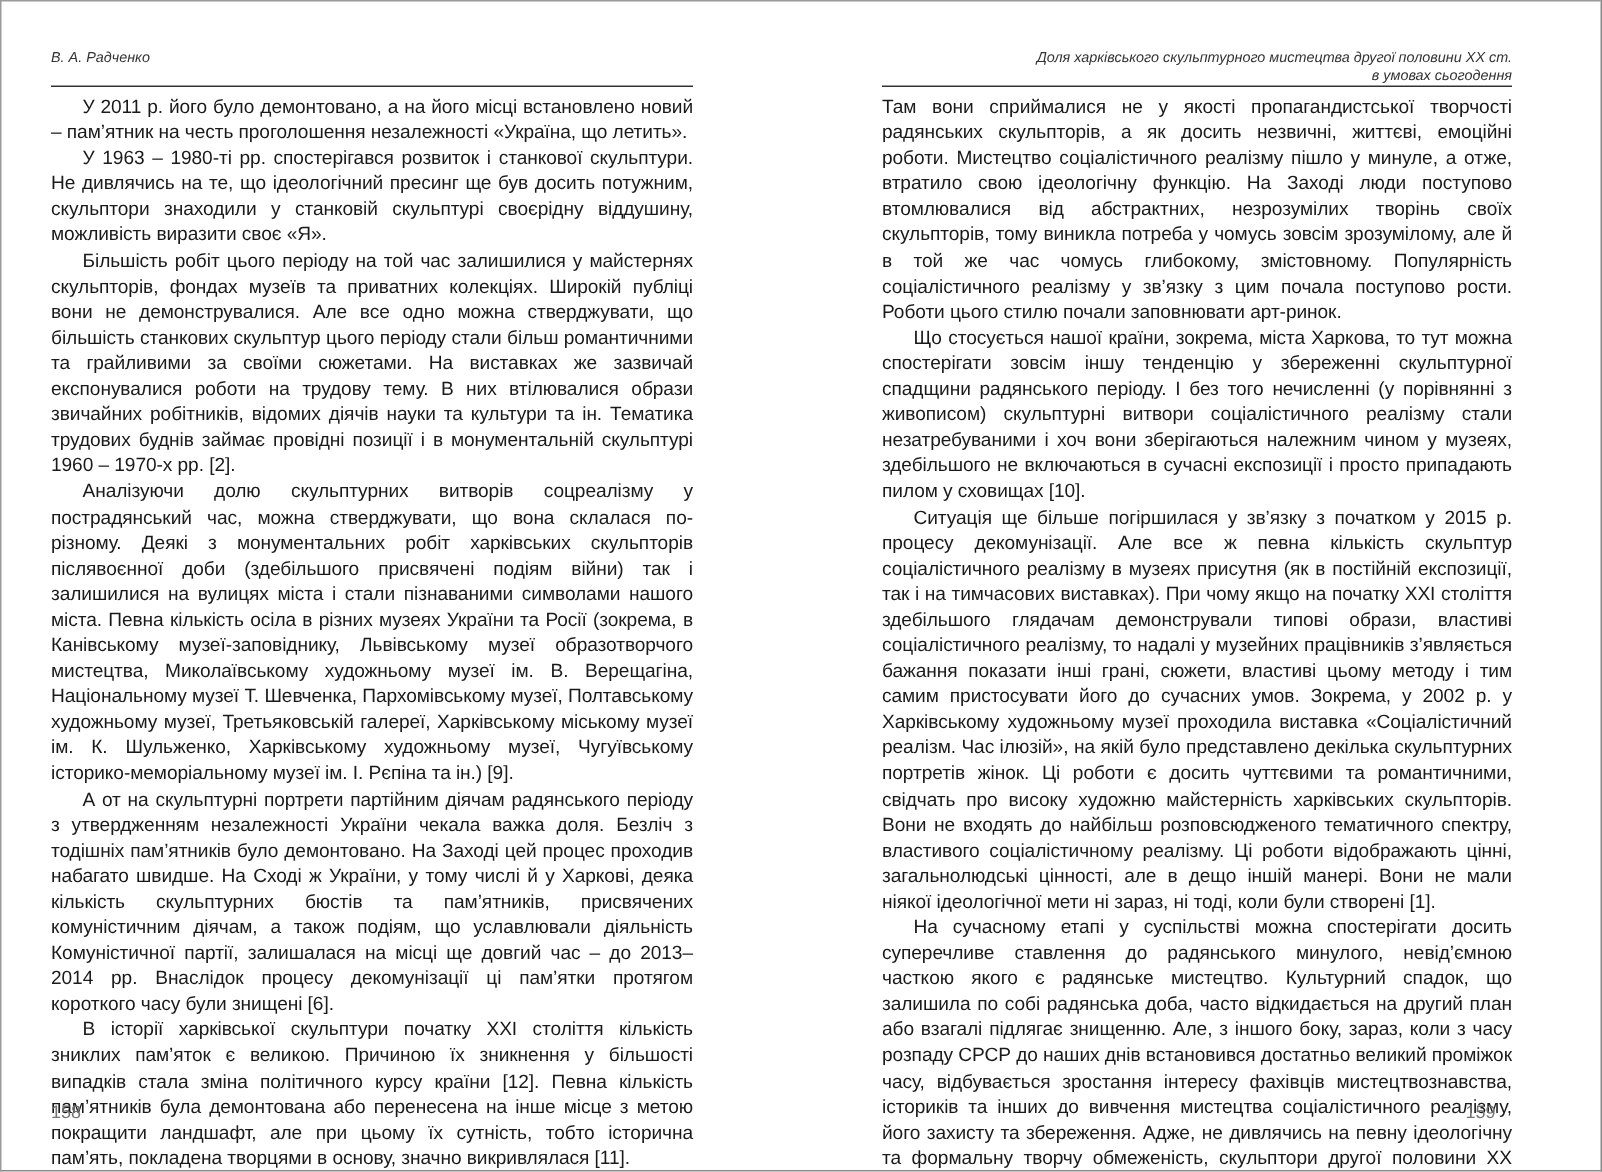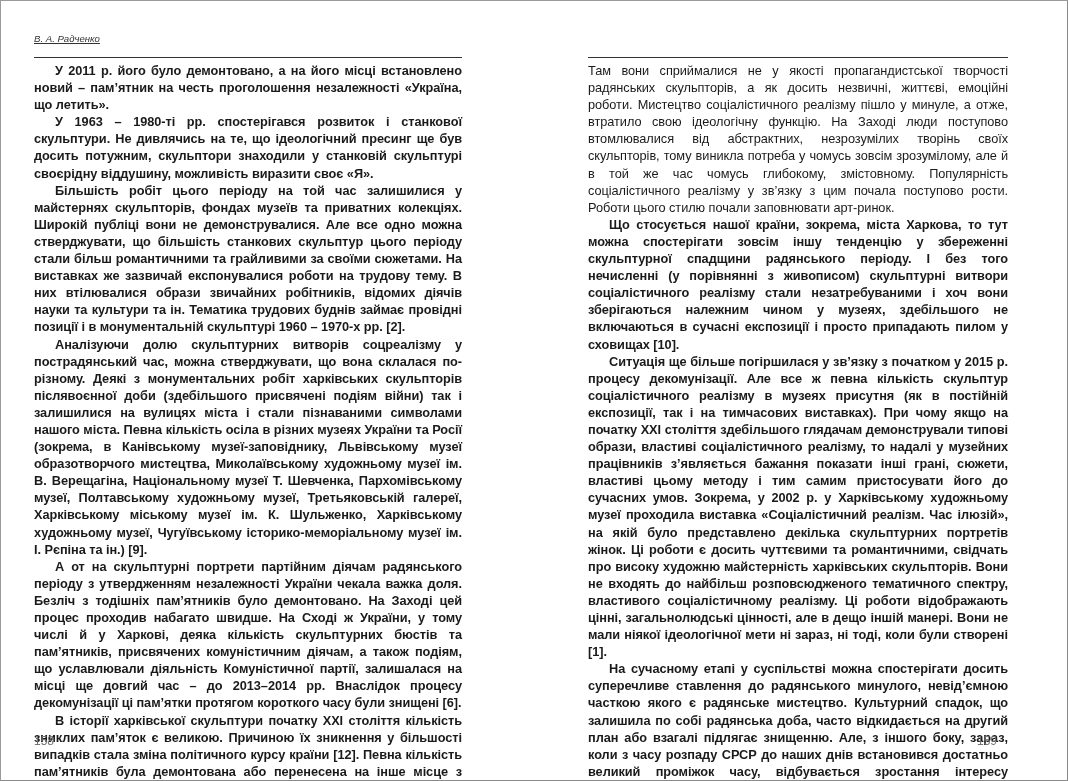--- a/index.html
+++ b/index.html
@@ -4,29 +4,29 @@
   <style>
     html, body { margin:0; padding:0; background:#ffffff; }
     body { width:1068px; height:781px; position:relative; overflow:hidden;
            font-family:"Liberation Sans", sans-serif; color:#1a1a1a; }
     .frame { position:absolute; left:0; top:0; width:1066px; height:779px;
              border:1px solid #9a9a9a; border-right:2px solid #8a8a8a; border-bottom:2px solid #8a8a8a; }
     .page { position:absolute; top:0; height:781px; }
     .page.left { left:34px; width:428px; }
     .page.right { left:588px; width:420px; }
     .run-head { position:absolute; top:33px; left:0; right:0; font-style:italic;
-                font-size:9.6px; line-height:11.6px; color:#333;text-decoration:underline; }
+                font-size:9.6px; line-height:11.6px; color:#333; }
     .page.right .run-head { top:33px; text-align:right; }
     .rule { position:absolute; left:0; right:0; height:0; border-top:1.3px solid #333; }
     .page.left .rule { top:57px; }
     .page.right .rule { top:57px; }
     .body { position:absolute; top:62px; left:0; right:0; font-size:12.75px; line-height:17.1px;
             text-align:justify; letter-spacing:-0.05px; }
     .body p { margin:0; text-indent:0; }
-    .body p.ind { text-indent:21px;font-weight:bold; }
+    .body p.ind { text-indent:21px; }
     .folio { position:absolute; top:734px; font-size:12px; color:#737373; }
     .page.left .folio { left:0; }
     .page.right .folio { right:11px; }
   </style>
 </head>
 <body>
 
 <div class="frame"></div>
 
 <div class="page left">
@@ -38,20 +38,24 @@
     <p class="ind">Більшість робіт цього періоду на той час залишилися у майстернях скульпторів, фондах музеїв та приватних колекціях. Широкій публіці вони не демонструвалися. Але все одно можна стверджувати, що більшість станкових скульптур цього періоду стали більш романтичними та грайливими за своїми сюжетами. На виставках же зазвичай експонувалися роботи на трудову тему. В них втілювалися образи звичайних робітників, відомих діячів науки та культури та ін. Тематика трудових буднів займає провідні позиції і в монументальній скульптурі 1960 – 1970-х рр. [2].</p>
     <p class="ind">Аналізуючи долю скульптурних витворів соцреалізму у пострадянський час, можна стверджувати, що вона склалася по-різному. Деякі з монументальних робіт харківських скульпторів післявоєнної доби (здебільшого присвячені подіям війни) так і залишилися на вулицях міста і стали пізнаваними символами нашого міста. Певна кількість осіла в різних музеях України та Росії (зокрема, в Канівському музеї-заповіднику, Львівському музеї образотворчого мистецтва, Миколаївському художньому музеї ім. В. Верещагіна, Національному музеї Т. Шевченка, Пархомівському музеї, Полтавському художньому музеї, Третьяковській галереї, Харківському міському музеї ім. К. Шульженко, Харківському художньому музеї, Чугуївському історико-меморіальному музеї ім. І. Рєпіна та ін.) [9].</p>
     <p class="ind">А от на скульптурні портрети партійним діячам радянського періоду з утвердженням незалежності України чекала важка доля. Безліч з тодішніх пам’ятників було демонтовано. На Заході цей процес проходив набагато швидше. На Сході ж України, у тому числі й у Харкові, деяка кількість скульптурних бюстів та пам’ятників, присвячених комуністичним діячам, а також подіям, що уславлювали діяльність Комуністичної партії, залишалася на місці ще довгий час – до 2013–2014 рр. Внаслідок процесу декомунізації ці пам’ятки протягом короткого часу були знищені [6].</p>
     <p class="ind">В історії харківської скульптури початку XXI століття кількість зниклих пам’яток є великою. Причиною їх зникнення у більшості випадків стала зміна політичного курсу країни [12]. Певна кількість пам’ятників була демонтована або перенесена на інше місце з метою покращити ландшафт, але при цьому їх сутність, тобто історична пам’ять, покладена творцями в основу, значно викривлялася [11].</p>
 
   </div>
   <div class="folio">158</div>
 </div>
 
 <div class="page right">
+  <div class="run-head">
+    <div>Доля харківського скульптурного мистецтва другої половини XX ст.</div>
+    <div>в умовах сьогодення</div>
+  </div>
   <div class="rule"></div>
   <div class="body">
     <p>Там вони сприймалися не у якості пропагандистської творчості радянських скульпторів, а як досить незвичні, життєві, емоційні роботи. Мистецтво соціалістичного реалізму пішло у минуле, а отже, втратило свою ідеологічну функцію. На Заході люди поступово втомлювалися від абстрактних, незрозумілих творінь своїх скульпторів, тому виникла потреба у чомусь зовсім зрозумілому, але й в той же час чомусь глибокому, змістовному. Популярність соціалістичного реалізму у зв’язку з цим почала поступово рости. Роботи цього стилю почали заповнювати арт-ринок.</p>
     <p class="ind">Що стосується нашої країни, зокрема, міста Харкова, то тут можна спостерігати зовсім іншу тенденцію у збереженні скульптурної спадщини радянського періоду. І без того нечисленні (у порівнянні з живописом) скульптурні витвори соціалістичного реалізму стали незатребуваними і хоч вони зберігаються належним чином у музеях, здебільшого не включаються в сучасні експозиції і просто припадають пилом у сховищах [10].</p>
     <p class="ind">Ситуація ще більше погіршилася у зв’язку з початком у 2015 р. процесу декомунізації. Але все ж певна кількість скульптур соціалістичного реалізму в музеях присутня (як в постійній експозиції, так і на тимчасових виставках). При чому якщо на початку XXI століття здебільшого глядачам демонстрували типові образи, властиві соціалістичного реалізму, то надалі у музейних працівників з’являється бажання показати інші грані, сюжети, властиві цьому методу і тим самим пристосувати його до сучасних умов. Зокрема, у 2002 р. у Харківському художньому музеї проходила виставка «Соціалістичний реалізм. Час ілюзій», на якій було представлено декілька скульптурних портретів жінок. Ці роботи є досить чуттєвими та романтичними, свідчать про високу художню майстерність харківських скульпторів. Вони не входять до найбільш розповсюдженого тематичного спектру, властивого соціалістичному реалізму. Ці роботи відображають цінні, загальнолюдські цінності, але в дещо іншій манері. Вони не мали ніякої ідеологічної мети ні зараз, ні тоді, коли були створені [1].</p>
     <p class="ind">На сучасному етапі у суспільстві можна спостерігати досить суперечливе ставлення до радянського минулого, невід’ємною часткою якого є радянське мистецтво. Культурний спадок, що залишила по собі радянська доба, часто відкидається на другий план або взагалі підлягає знищенню. Але, з іншого боку, зараз, коли з часу розпаду СРСР до наших днів встановився достатньо великий проміжок часу, відбувається зростання інтересу фахівців мистецтвознавства, істориків та інших до вивчення мистецтва соціалістичного реалізму, його захисту та збереження. Адже, не дивлячись на певну ідеологічну та формальну творчу обмеженість, скульптори другої половини XX століття збагатили своїм мистецьким досвідом художні практики наступних поколінь. Тому радянське скульптурне мистецтво</p>
   </div>
   <div class="folio">159</div>
 </div>
 

